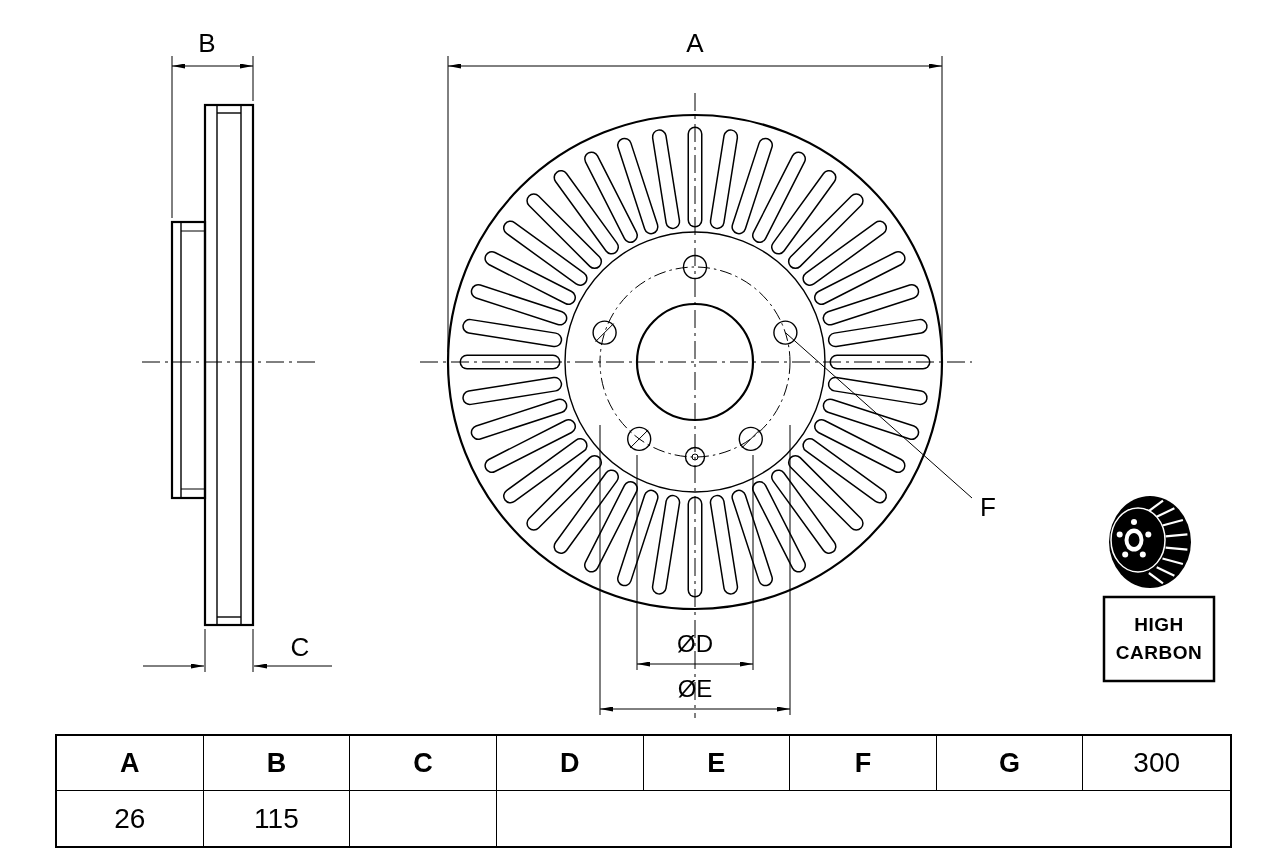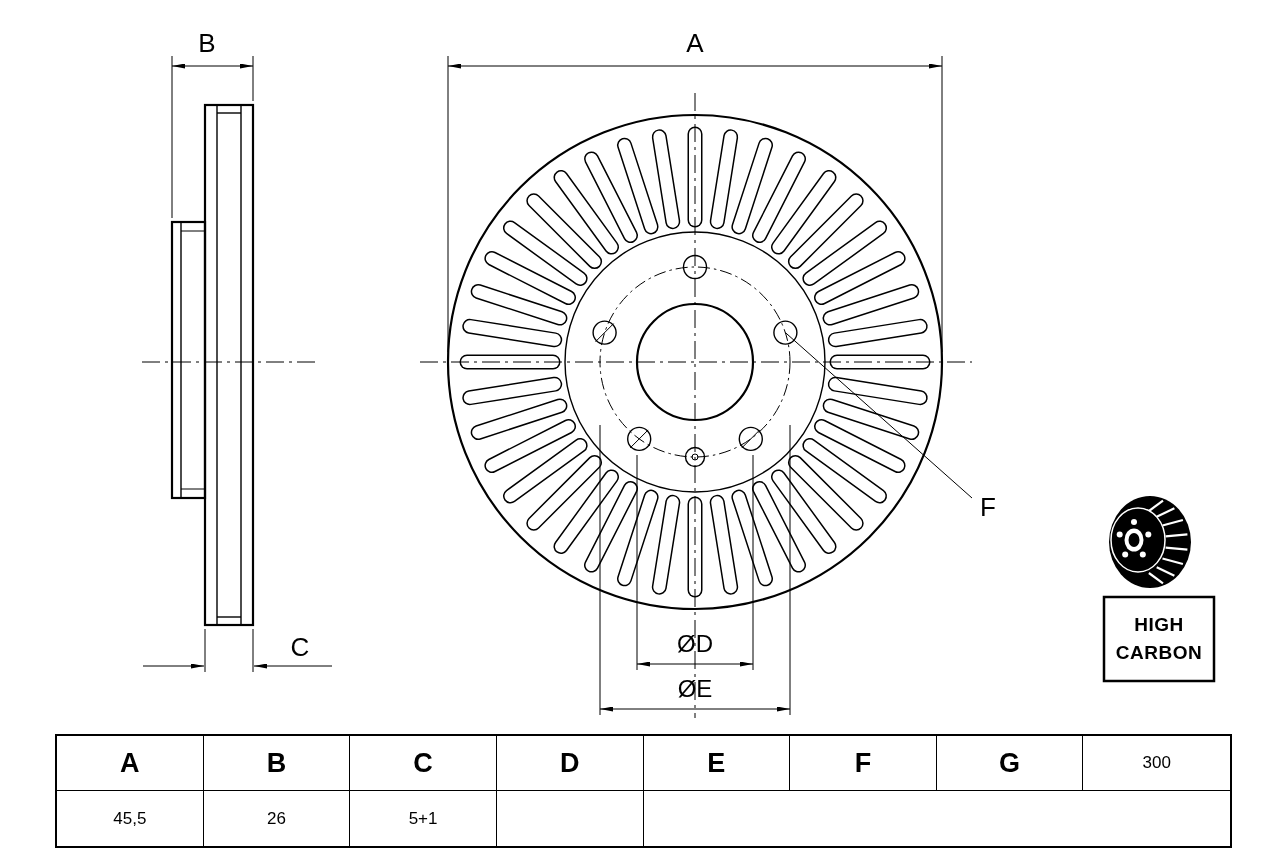--- a/index.html
+++ b/index.html
@@ -12,21 +12,21 @@
   svg .cl{stroke:#000;stroke-width:1;fill:none;stroke-dasharray:18 5 3 5;}
   svg .clb{stroke:#000;stroke-width:1;fill:none;stroke-dasharray:12 4 2.5 4;}
   svg text{fill:#000;font-family:"Liberation Sans",sans-serif;}
   svg .lbl{font-size:26px;text-anchor:middle;}
   svg .lbl2{font-size:24px;text-anchor:middle;}
   svg .badge-txt{font-size:19px;font-weight:bold;text-anchor:middle;letter-spacing:.5px;}
   .dim-table{position:absolute;left:55px;top:734px;width:1173px;height:110px;
              border:2px solid #000;display:grid;grid-template-columns:repeat(8,1fr);
              grid-template-rows:1fr 1fr;background:#fff;}
   .tcell{display:flex;align-items:center;justify-content:center;
-         border-right:1.5px solid #000;border-bottom:1.5px solid #000;font-size:17px;color:#000;}
+         border-right:1.5px solid #000;border-bottom:1.5px solid #000;font-size:28px;color:#000;}
   .tcell:nth-child(8n){border-right:none;}
   .tcell:nth-child(n+9){border-bottom:none;}
   .th{font-weight:bold;font-size:27px;}
 </style>
 </head>
 <body>
 
 <div class="canvas">
 
 <svg width="1280" height="732" viewBox="0 0 1280 732">
@@ -225,19 +225,18 @@
 
 <div class="dim-table">
   <div class="tcell th">A</div>
   <div class="tcell th">B</div>
   <div class="tcell th">C</div>
   <div class="tcell th">D</div>
   <div class="tcell th">E</div>
   <div class="tcell th">F</div>
   <div class="tcell th">G</div>
   <div class="tcell">300</div>
-  <div class="tcell">45,5</div>
   <div class="tcell">26</div>
-  <div class="tcell">5+1</div>
+  <div class="tcell">115</div>
   <div class="tcell"></div>
 </div>
 
 </div>
 
 </body></html>

